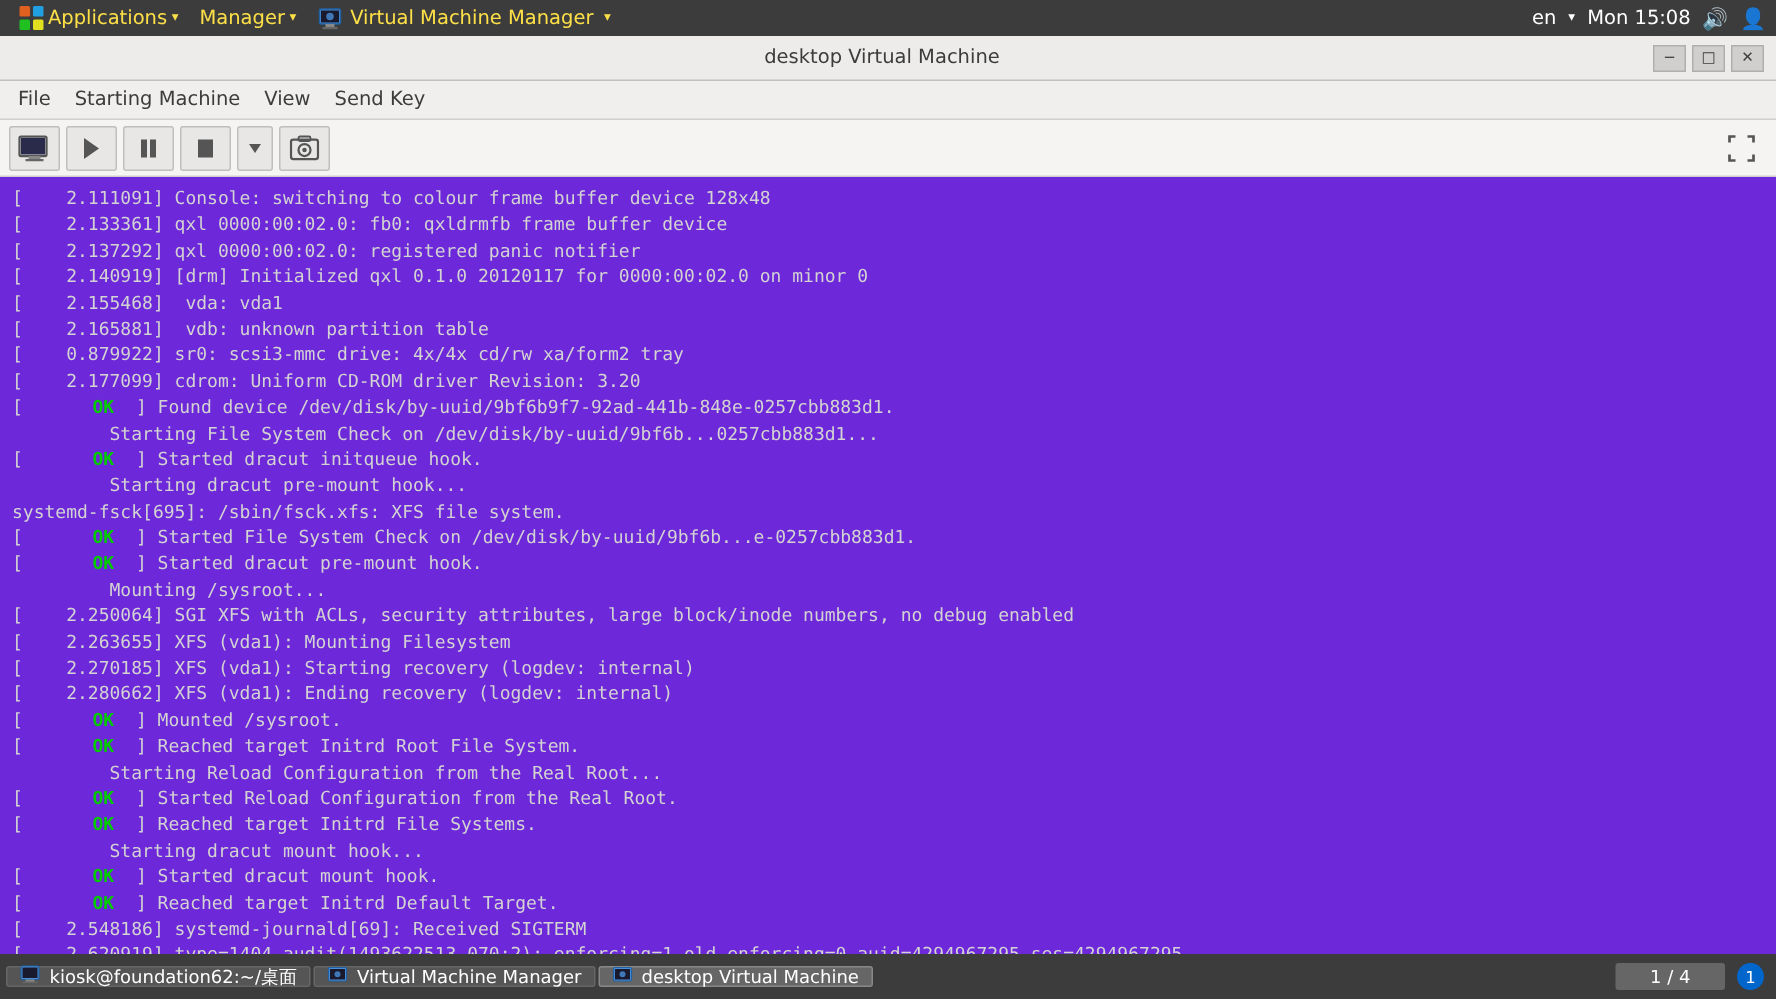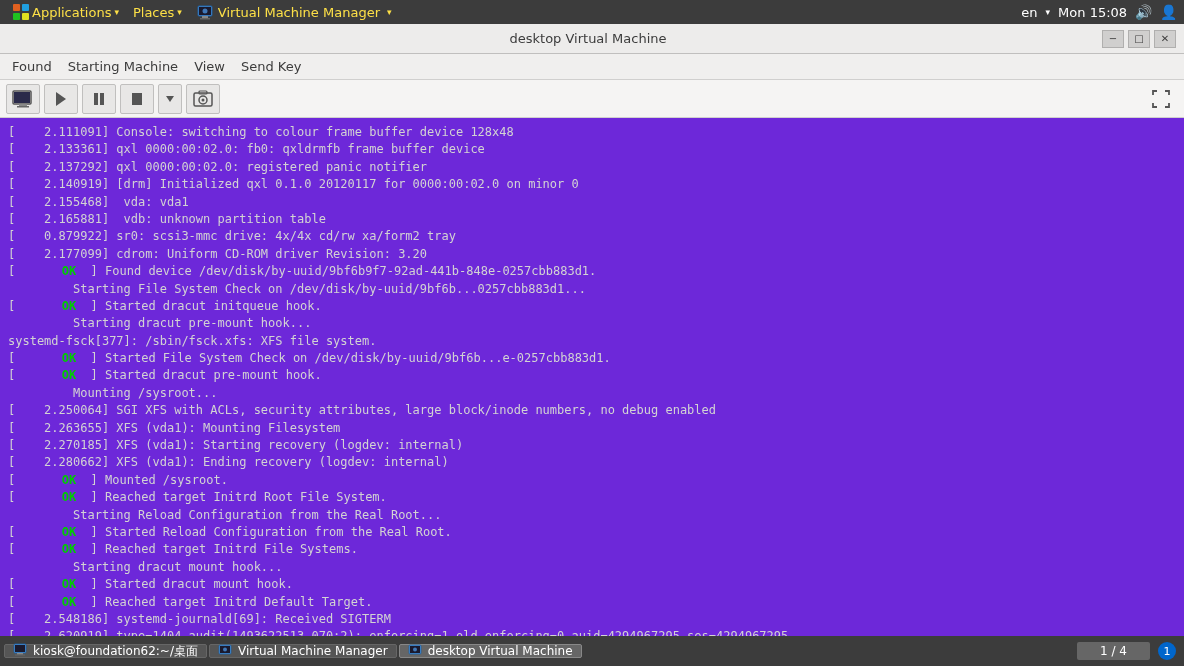--- a/index.html
+++ b/index.html
@@ -230,21 +230,21 @@
       <svg class="top-bar-logo" viewBox="0 0 18 18" fill="none" xmlns="http://www.w3.org/2000/svg">
         <rect x="1" y="1" width="7" height="7" fill="#e06020" rx="1"></rect>
         <rect x="10" y="1" width="7" height="7" fill="#20a0e0" rx="1"></rect>
         <rect x="1" y="10" width="7" height="7" fill="#20c020" rx="1"></rect>
         <rect x="10" y="10" width="7" height="7" fill="#e0e020" rx="1"></rect>
       </svg>
       <span>Applications</span>
       <span style="margin-left:3px;font-size:9px;">▾</span>
     </div>
     <div class="top-bar-item">
-      <span>Places</span>
+      <span>Manager</span>
       <span style="margin-left:3px;font-size:9px;">▾</span>
     </div>
     <div class="top-bar-item" style="display:flex;align-items:center;gap:4px;">
       <svg width="18" height="18" viewBox="0 0 18 18">
         <rect x="2" y="3" width="14" height="10" rx="1" fill="#4a90d9" stroke="#2060a0" stroke-width="1"></rect>
         <rect x="6" y="13" width="6" height="2" fill="#888"></rect>
         <rect x="4" y="15" width="10" height="1.5" fill="#666"></rect>
         <rect x="3" y="4" width="12" height="8" fill="#1a1a2e"></rect>
         <circle cx="9" cy="8" r="2.5" fill="#4a90d9" opacity="0.8"></circle>
       </svg>
@@ -265,21 +265,21 @@
   <div style="width:66px;"></div>
   <div id="title-bar-title">desktop Virtual Machine</div>
   <div id="title-bar-controls">
     <div class="title-btn">−</div>
     <div class="title-btn">□</div>
     <div class="title-btn">✕</div>
   </div>
 </div>
 
 <div id="menu-bar">
-  <div class="menu-item">Found</div>
+  <div class="menu-item">File</div>
   <div class="menu-item">Starting Machine</div>
   <div class="menu-item">View</div>
   <div class="menu-item">Send Key</div>
 </div>
 
 <div id="toolbar">
   <div id="toolbar-left">
     <div class="toolbar-btn" title="Show virtual machine display">
       <svg width="22" height="18" viewBox="0 0 22 18">
         <rect x="1" y="1" width="18" height="13" rx="1" fill="none" stroke="#555" stroke-width="1.5"></rect>
@@ -336,21 +336,21 @@
   <div class="line"><span>[    2.137292] qxl 0000:00:02.0: registered panic notifier</span></div>
   <div class="line"><span>[    2.140919] [drm] Initialized qxl 0.1.0 20120117 for 0000:00:02.0 on minor 0</span></div>
   <div class="line"><span>[    2.155468]  vda: vda1</span></div>
   <div class="line"><span>[    2.165881]  vdb: unknown partition table</span></div>
   <div class="line"><span>[    0.879922] sr0: scsi3-mmc drive: 4x/4x cd/rw xa/form2 tray</span></div>
   <div class="line"><span>[    2.177099] cdrom: Uniform CD-ROM driver Revision: 3.20</span></div>
   <div class="line"><span>[  <span class="ok">OK</span>  ] Found device /dev/disk/by-uuid/9bf6b9f7-92ad-441b-848e-0257cbb883d1.</span></div>
   <div class="line"><span>         Starting File System Check on /dev/disk/by-uuid/9bf6b...0257cbb883d1...</span></div>
   <div class="line"><span>[  <span class="ok">OK</span>  ] Started dracut initqueue hook.</span></div>
   <div class="line"><span>         Starting dracut pre-mount hook...</span></div>
-  <div class="line"><span>systemd-fsck[377]: /sbin/fsck.xfs: XFS file system.</span></div>
+  <div class="line"><span>systemd-fsck[695]: /sbin/fsck.xfs: XFS file system.</span></div>
   <div class="line"><span>[  <span class="ok">OK</span>  ] Started File System Check on /dev/disk/by-uuid/9bf6b...e-0257cbb883d1.</span></div>
   <div class="line"><span>[  <span class="ok">OK</span>  ] Started dracut pre-mount hook.</span></div>
   <div class="line"><span>         Mounting /sysroot...</span></div>
   <div class="line"><span>[    2.250064] SGI XFS with ACLs, security attributes, large block/inode numbers, no debug enabled</span></div>
   <div class="line"><span>[    2.263655] XFS (vda1): Mounting Filesystem</span></div>
   <div class="line"><span>[    2.270185] XFS (vda1): Starting recovery (logdev: internal)</span></div>
   <div class="line"><span>[    2.280662] XFS (vda1): Ending recovery (logdev: internal)</span></div>
   <div class="line"><span>[  <span class="ok">OK</span>  ] Mounted /sysroot.</span></div>
   <div class="line"><span>[  <span class="ok">OK</span>  ] Reached target Initrd Root File System.</span></div>
   <div class="line"><span>         Starting Reload Configuration from the Real Root...</span></div>

